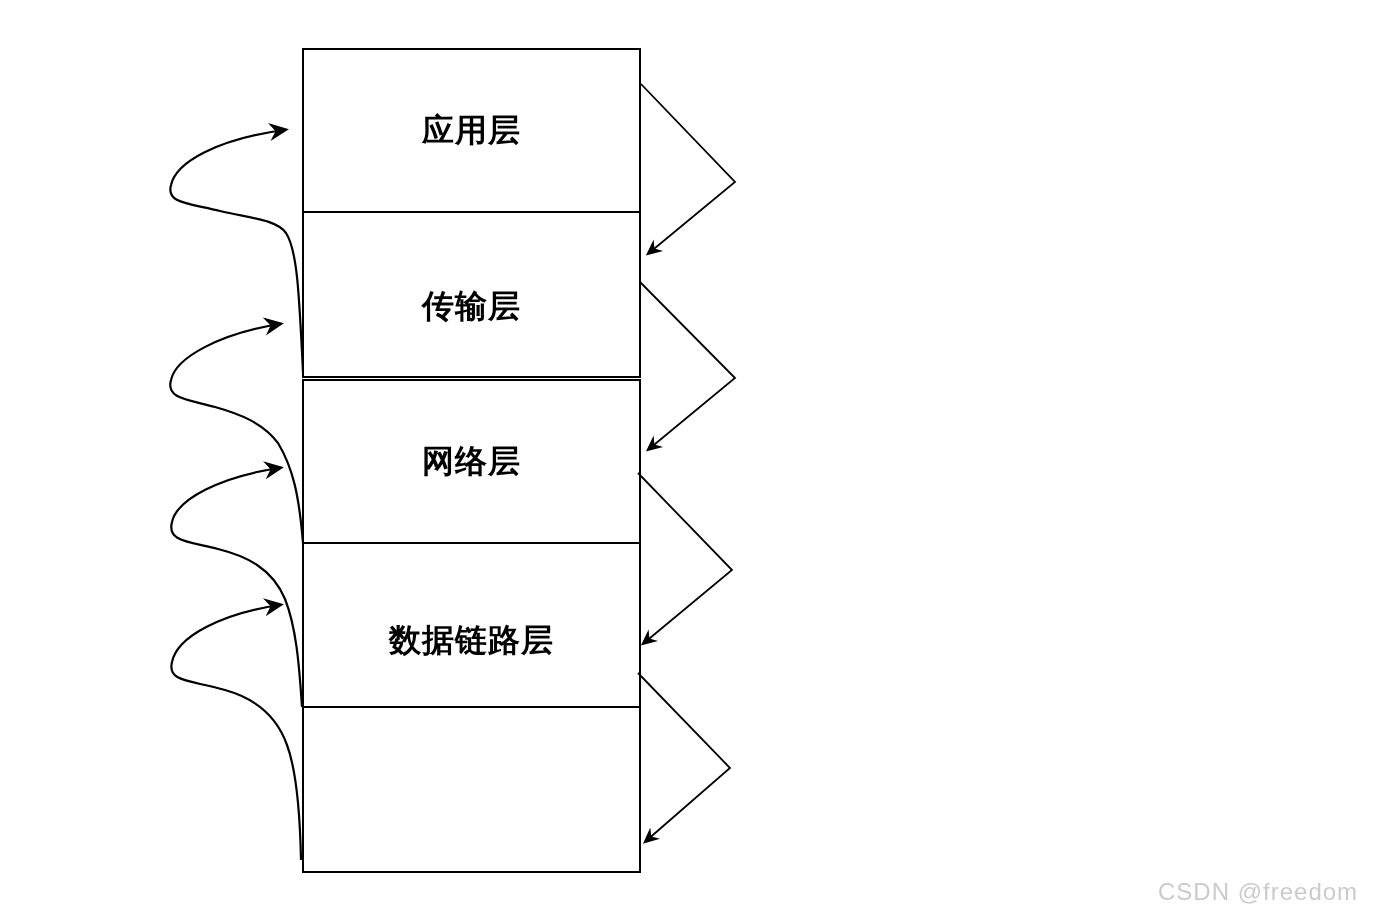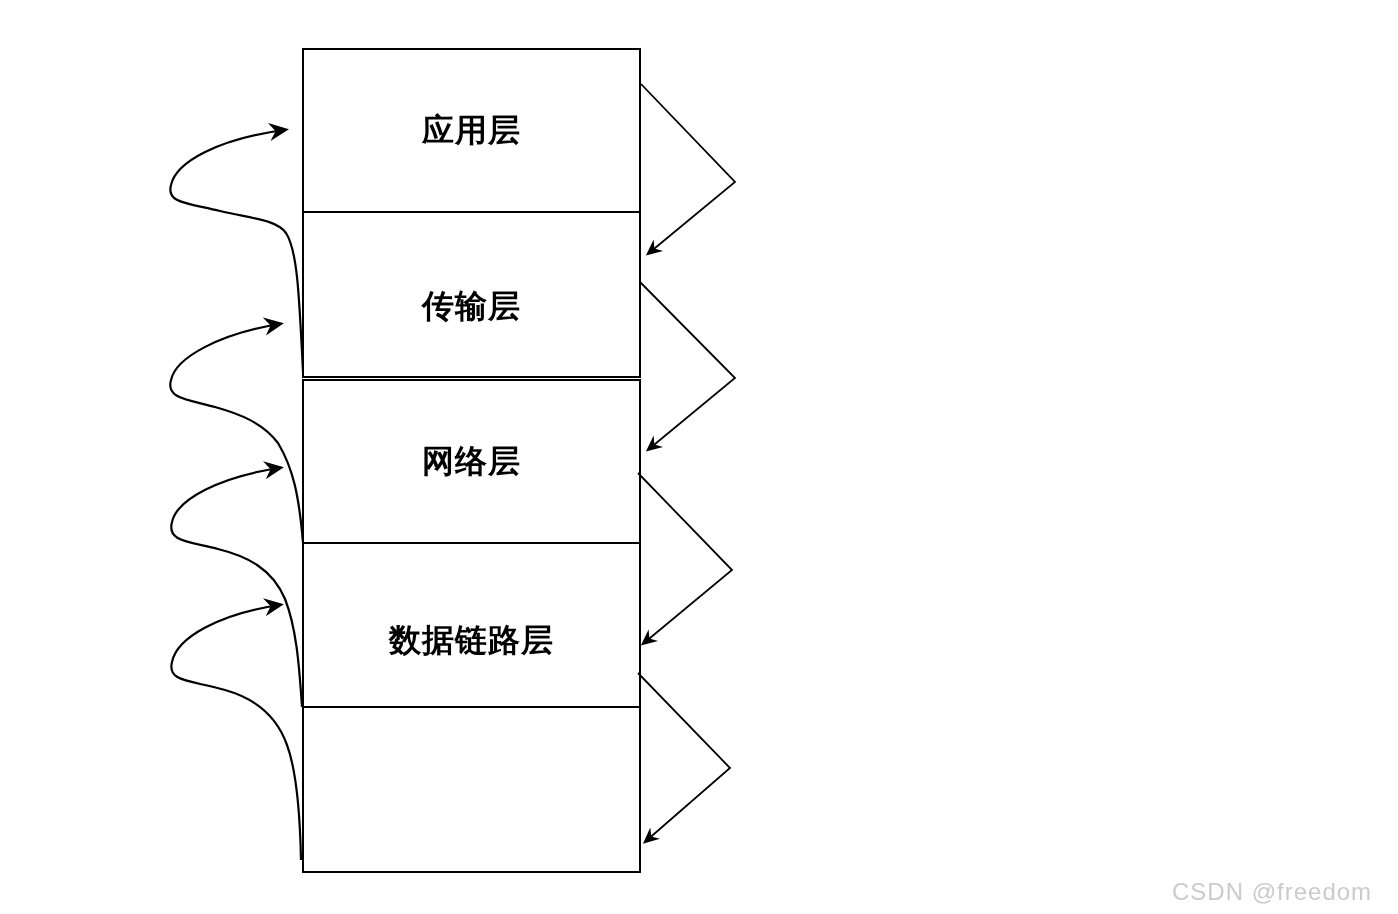--- a/index.html
+++ b/index.html
@@ -31,21 +31,20 @@
   .lbl-3{top:380px;height:163px;border-radius:6px;}
   .lbl-4{top:543px;height:172px;margin-top:12px;}
   .lbl-5{top:707px;height:165px;}
   .watermark{
     position:absolute;
     left:1158px;top:878px;
     font-size:24px;
     color:var(--wm);
     letter-spacing:1px;
     white-space:nowrap;
-    margin-left:14px;
   }
 </style>
 </head>
 <body>
 
 <div class="canvas">
 
   <svg class="arrows" width="1398" height="914" viewBox="0 0 1398 914" xmlns="http://www.w3.org/2000/svg">
     <defs>
       <marker id="ah" viewBox="0 0 10 10" refX="7.5" refY="5" markerWidth="9" markerHeight="9" orient="auto-start-reverse">

